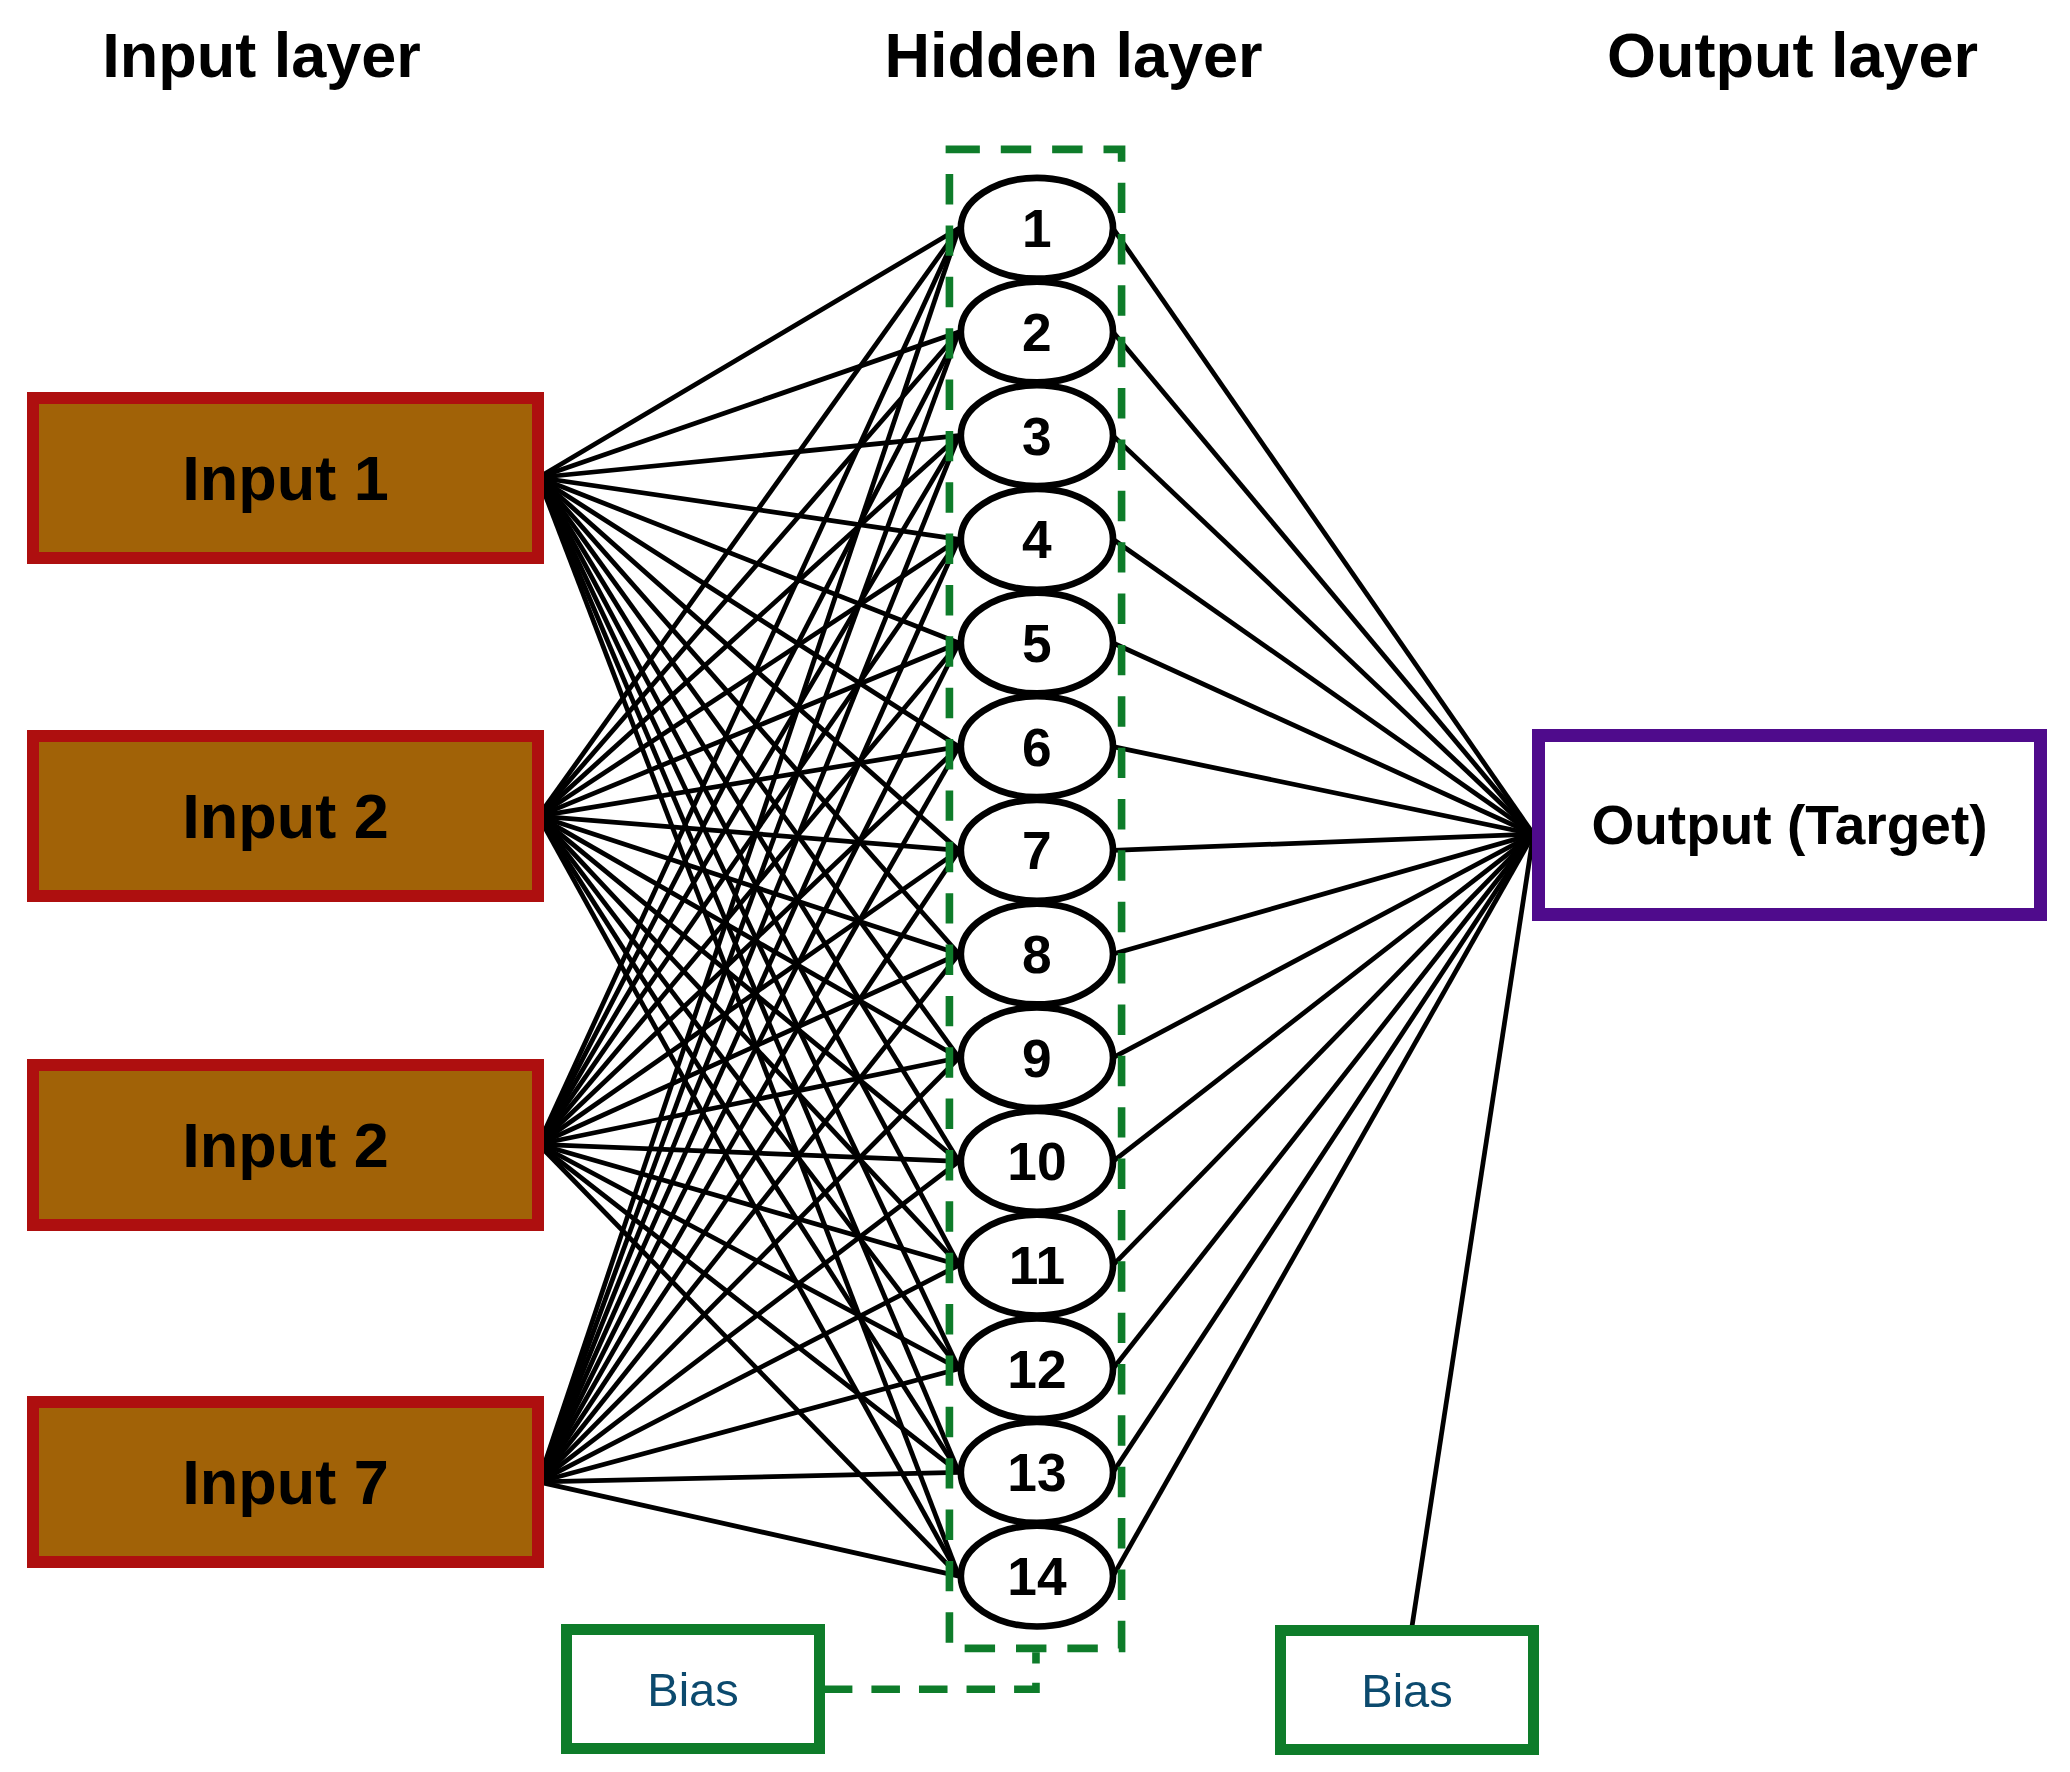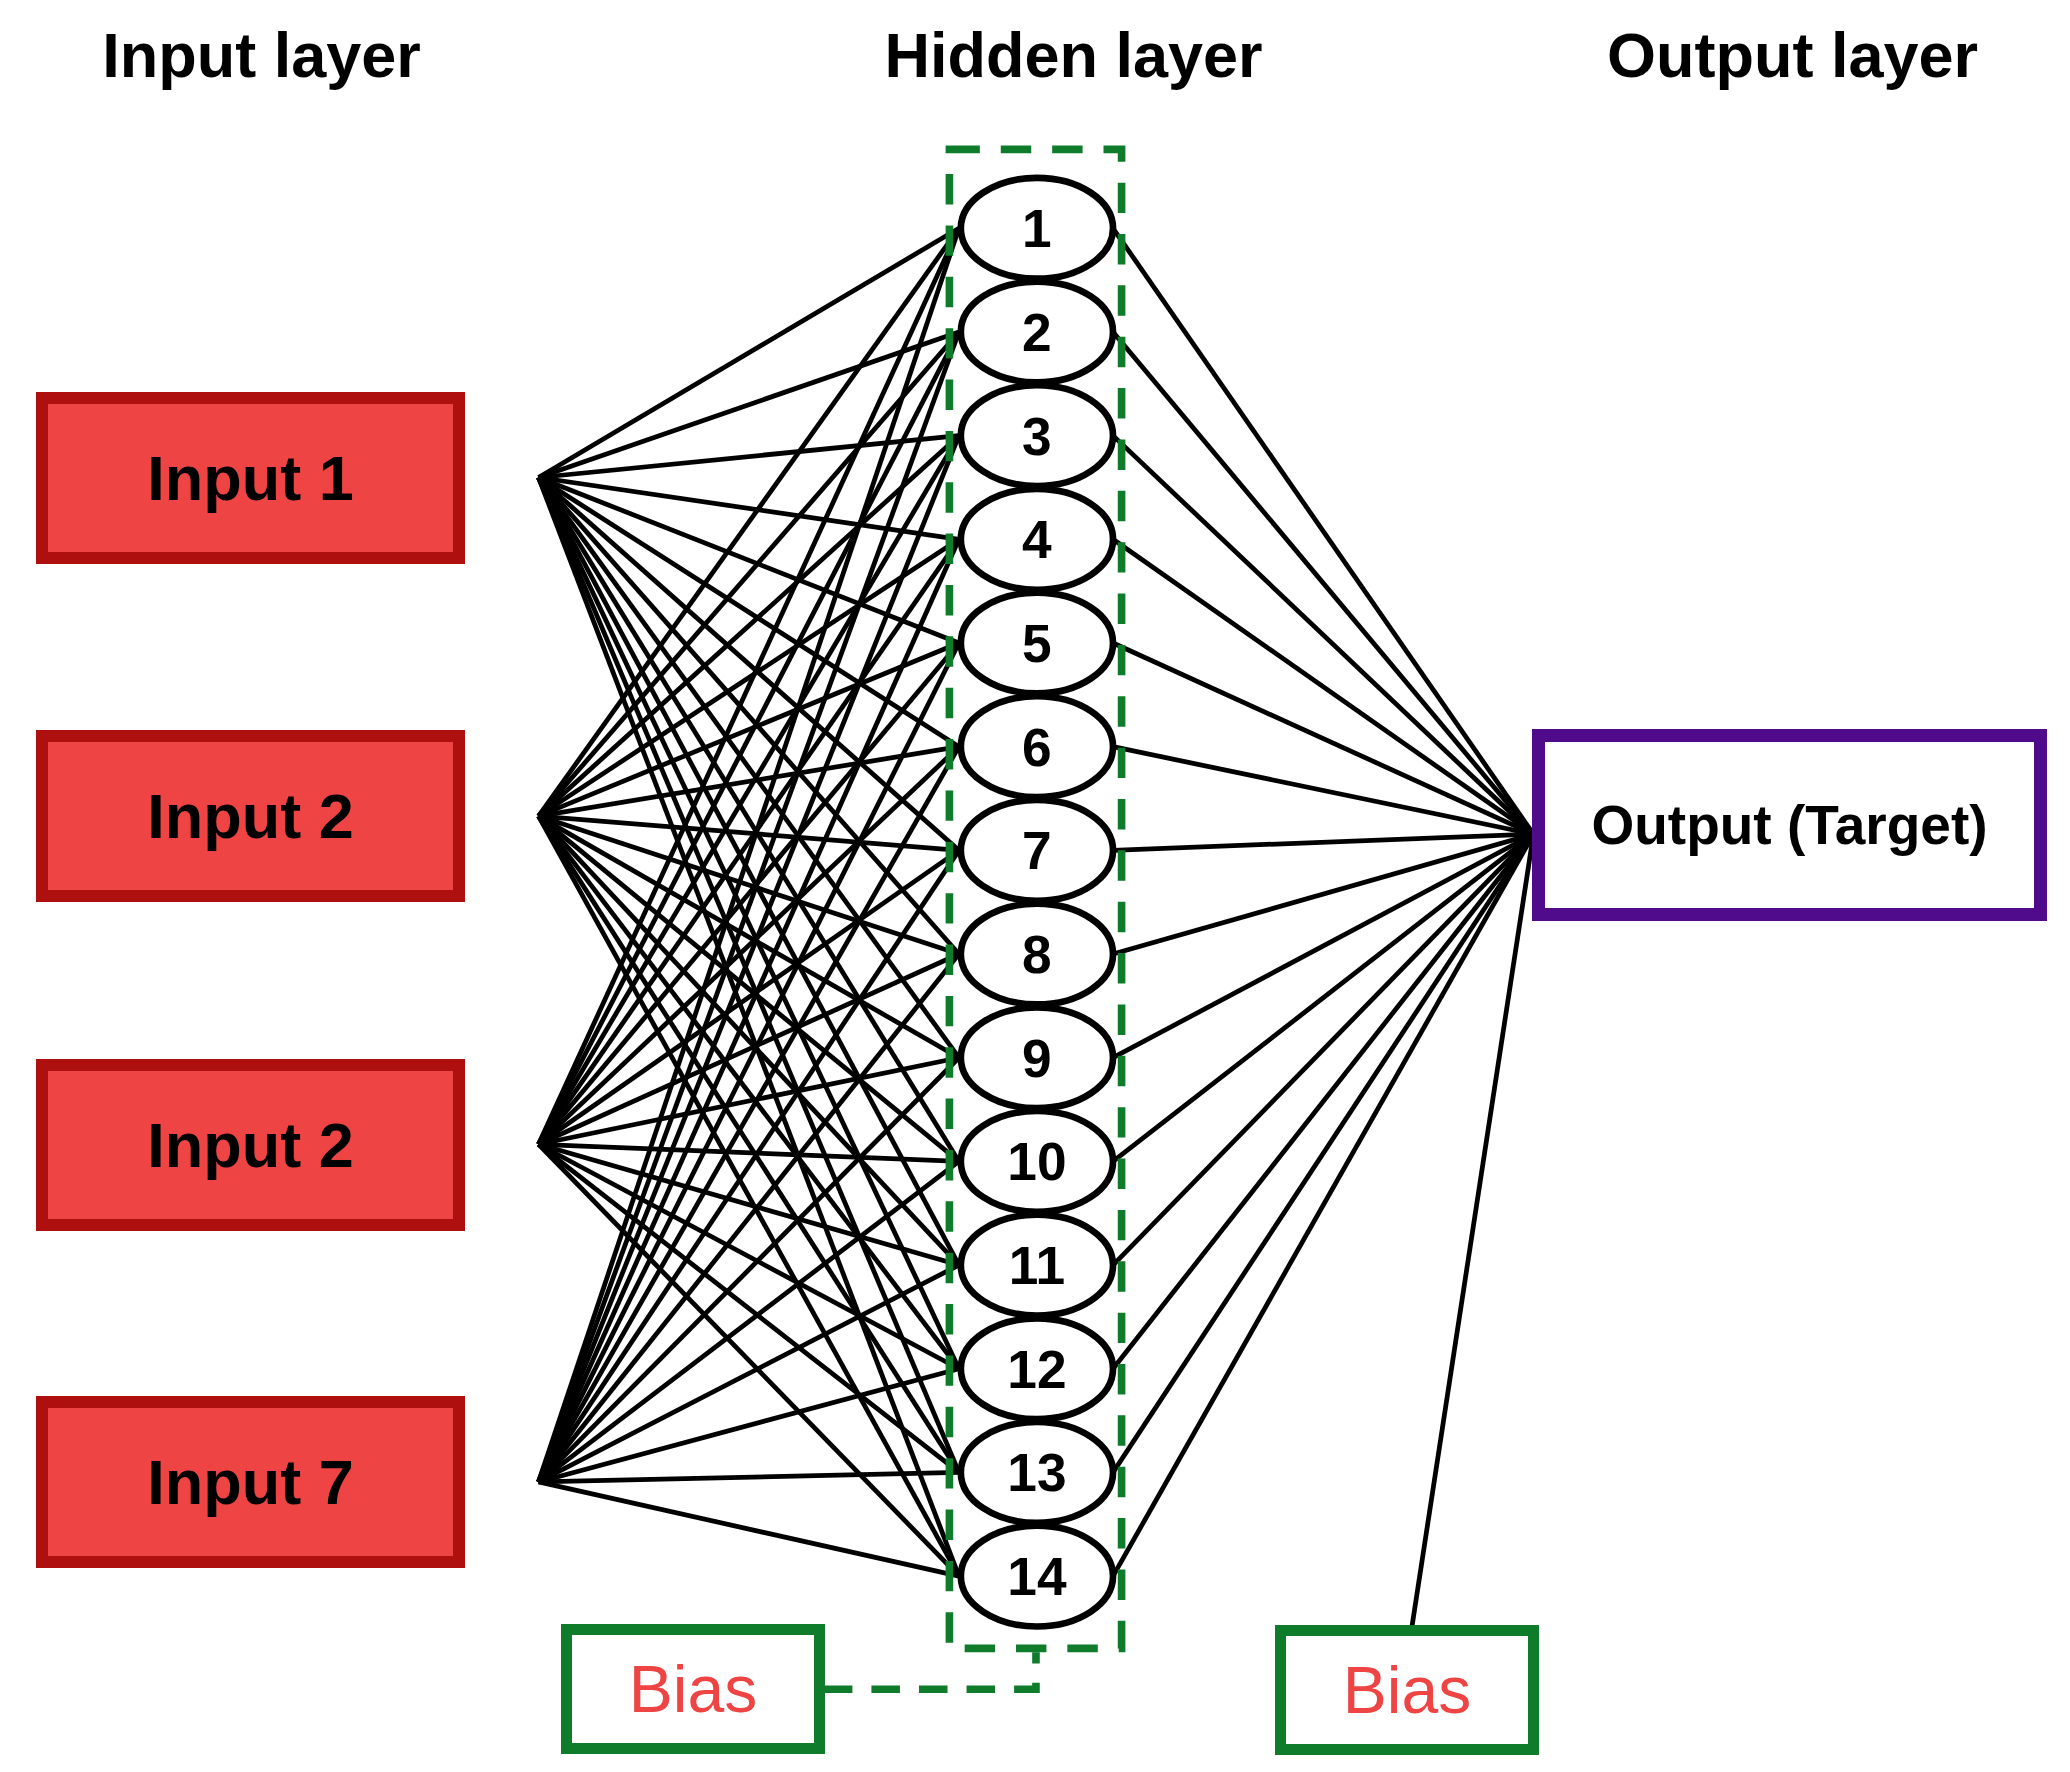--- a/index.html
+++ b/index.html
@@ -25,26 +25,26 @@
     color: #000;
     z-index: 2;
     line-height: 1.1;
   }
   .hdr-input  { left: -24px; top: 21px; }
   .hdr-hidden { left: 788px; top: 21px; }
   .hdr-output { left: 1507px; top: 21px; }
 
   .input-box {
     position: absolute;
-    left: 36px;
-    width: 429px;
+    left: 27px;
+    width: 517px;
     height: 172px;
     box-sizing: border-box;
     border: 12.4px solid var(--red, #AE0F0F);
-    background: #ef4444;
+    background: #a16207;
     display: flex;
     align-items: center;
     justify-content: center;
     font-size: 63px;
     font-weight: bold;
     color: #000;
     z-index: 2;
   }
   .input-1 { top: 392px; }
   .input-2 { top: 730px; }
@@ -72,23 +72,23 @@
   .bias-box {
     position: absolute;
     width: 264px;
     height: 130px;
     box-sizing: border-box;
     border: 11.4px solid var(--green, #0E7C2A);
     background: #ffffff;
     display: flex;
     align-items: center;
     justify-content: center;
-    font-size: 66px;
+    font-size: 47px;
     font-weight: normal;
-    color: #ef4444;
+    color: #0c4a6e;
     z-index: 2;
   }
   .bias-hidden { left: 561px; top: 1624px; }
   .bias-output { left: 1275px; top: 1625px; }
 </style>
 </head>
 <body>
 
 <div class="diagram" style="--red: #AE0F0F; --purple: #4F0B8C; --green: #0E7C2A; --bg: #FFFFFF;">
 

